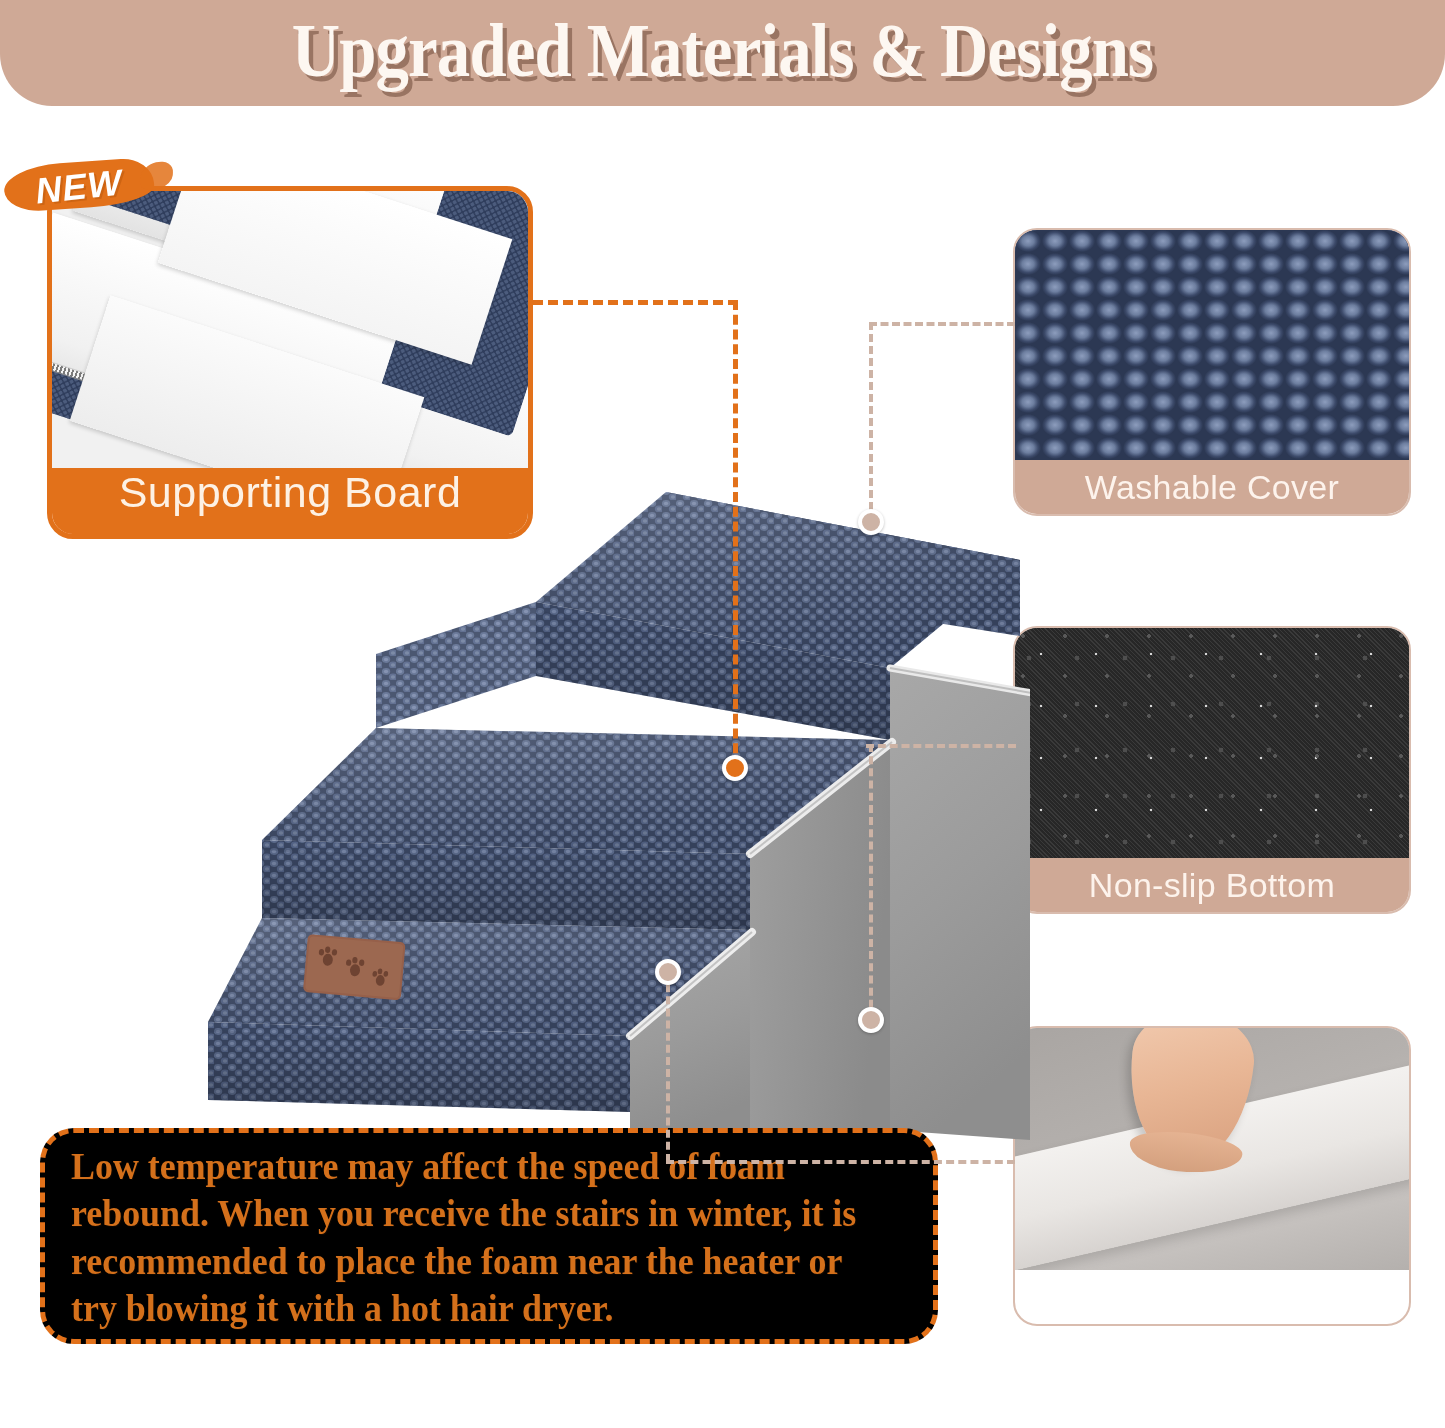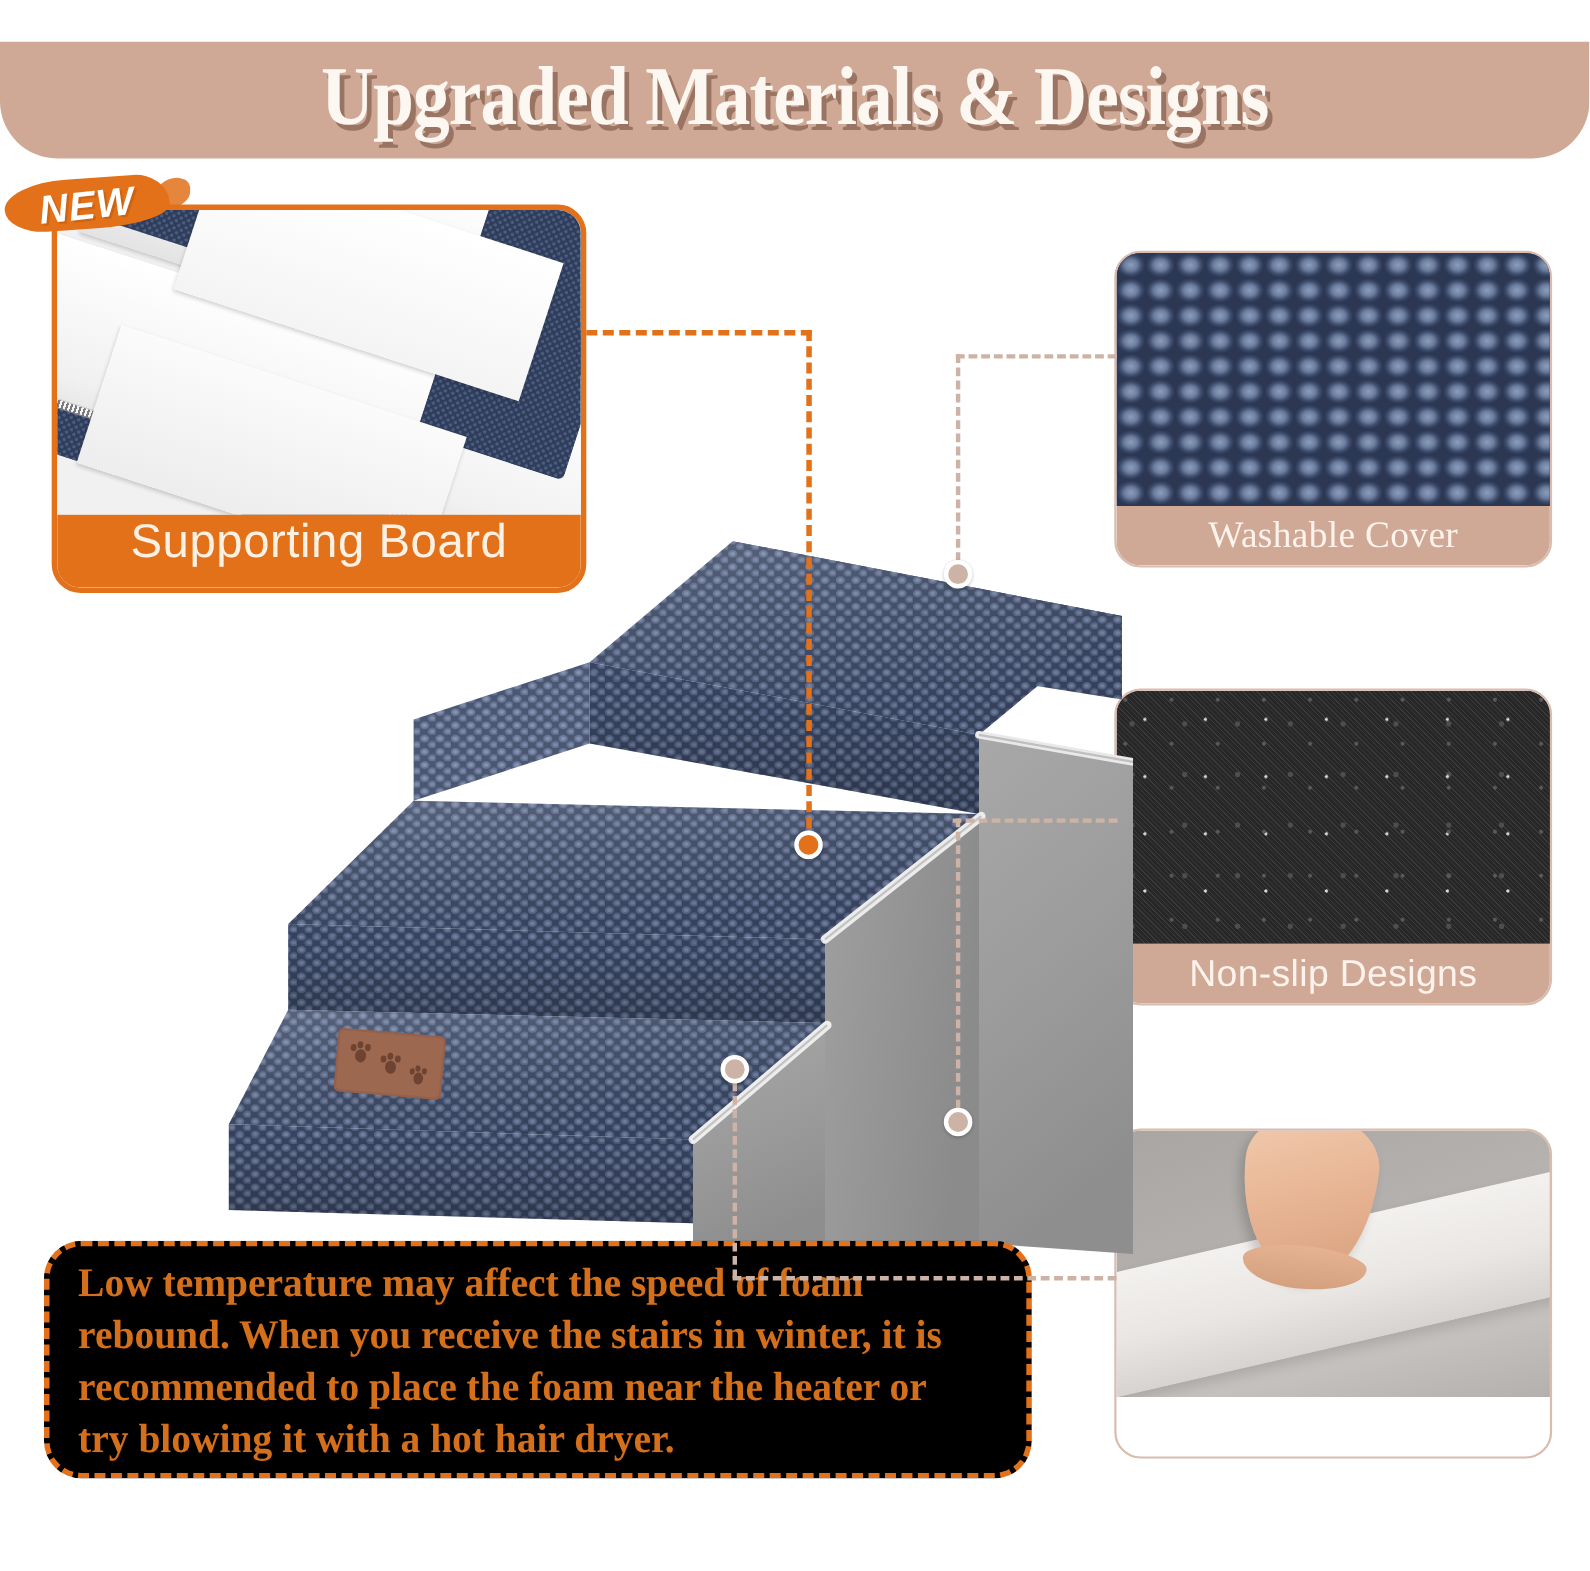--- a/index.html
+++ b/index.html
@@ -9,21 +9,20 @@
     -webkit-font-smoothing:antialiased;
   }
 
   
   .header-banner{
     position:absolute;left:0;top:0;width:1445px;height:106px;
     background:#cfa996;
     border-bottom-left-radius:52px;border-bottom-right-radius:52px;
     display:flex;align-items:center;justify-content:center;
     overflow:hidden;
-    margin-top:38px;
   }
   .header-title{
     font-family:"Liberation Serif", serif;
     font-weight:700;
     font-size:76px;
     line-height:1;
     letter-spacing:-1px;
     color:#fdf7f1;
     text-shadow:5px 5px 0 rgba(110,72,56,0.55);
     transform:scaleX(0.88);
@@ -108,21 +107,21 @@
   }
 
   
   .fp{
     position:absolute;left:1013px;width:398px;
     border-radius:24px;overflow:hidden;
     border:2px solid #d9bcae;
     box-sizing:border-box;
     background:#ffffff;
   }
-  .fp-1{top:228px;height:288px;font-family:Liberation Serif, serif;}
+  .fp-1{top:228px;height:288px;}
   .fp-2{top:626px;height:288px;}
   .fp-3{top:1026px;height:300px;}
   .fp-img{position:absolute;left:0;right:0;top:0;bottom:54px;overflow:hidden;}
   .fp-label{
     position:absolute;left:0;right:0;bottom:0;height:54px;
     background:#cfa996;display:flex;align-items:center;justify-content:center;
   }
   .fp-label span{color:#fdf3ec;font-size:34px;letter-spacing:0.3px;}
 
   
@@ -251,21 +250,21 @@
   <div class="fp-label">
     <span>Washable Cover</span>
   </div>
 </div>
 
 <div class="fp fp-2">
   <div class="fp-img">
     <div class="tex-nonslip"></div>
   </div>
   <div class="fp-label">
-    <span>Non-slip Designs</span>
+    <span>Non-slip Bottom</span>
   </div>
 </div>
 
 <div class="fp fp-3">
   <div class="fp-img">
     <div class="tex-foam">
       <div class="foam-upper"></div>
       <div class="foam-lower"></div>
       <div class="foam-step"></div>
       <div class="hand"></div>

